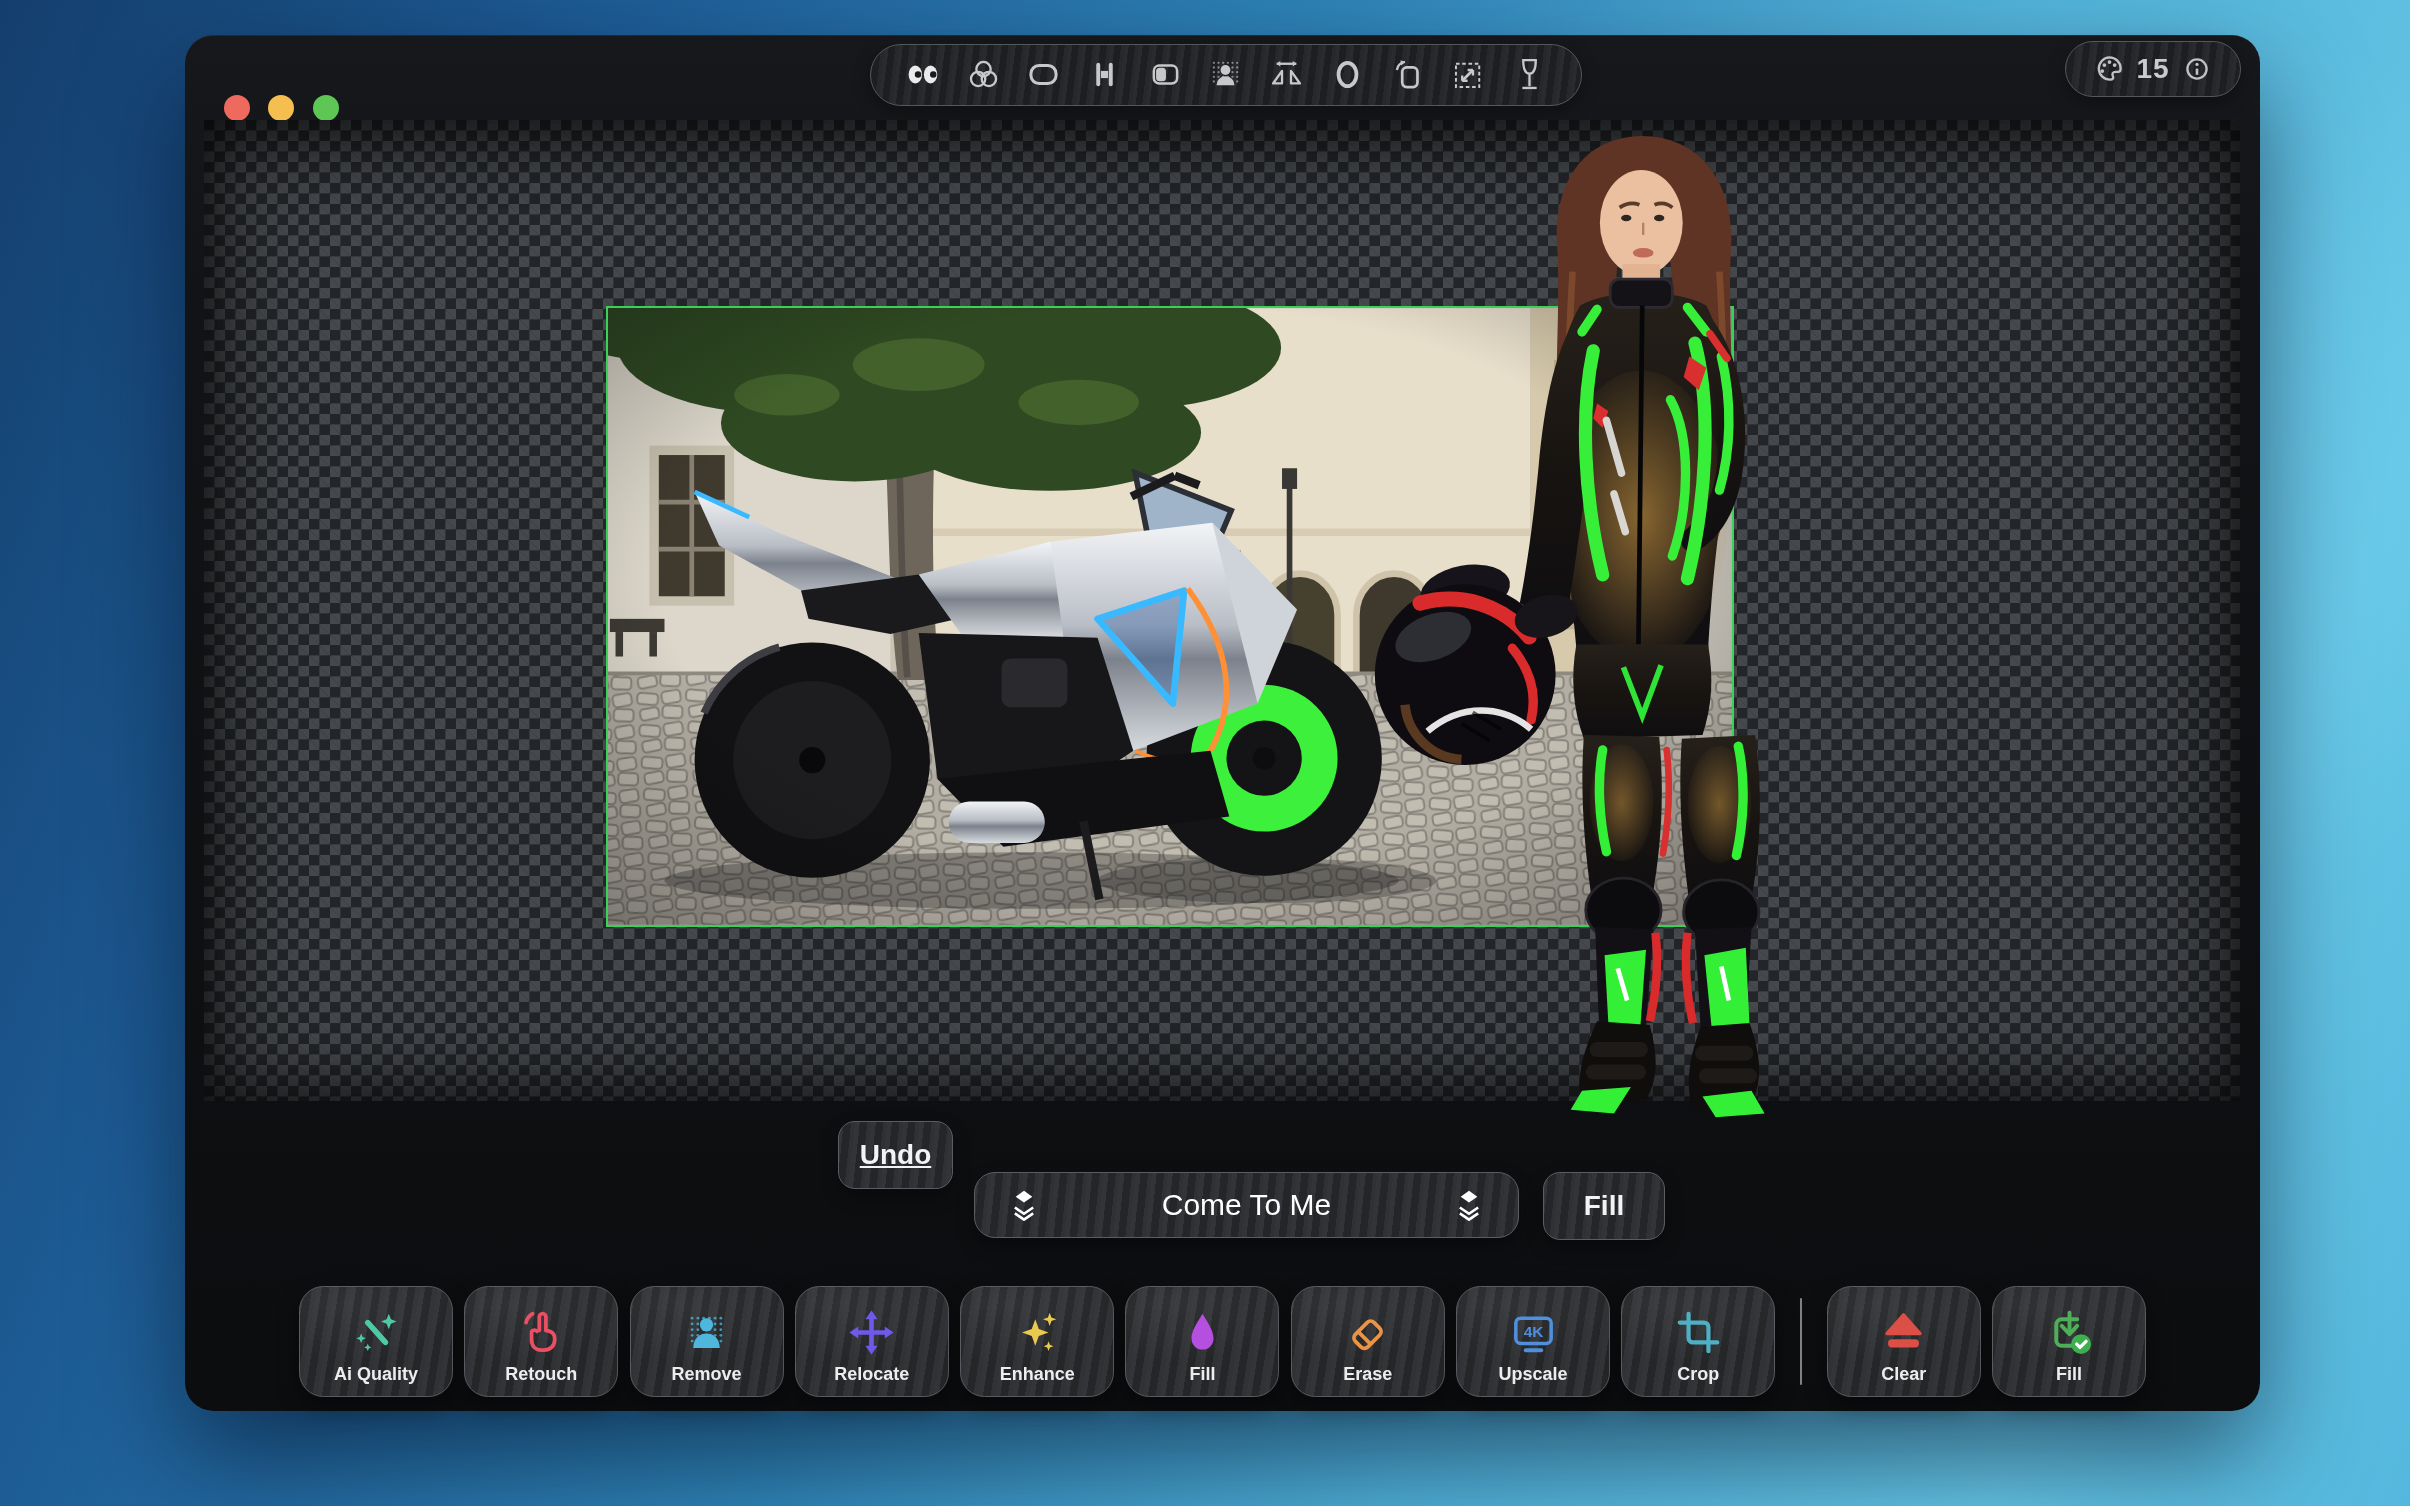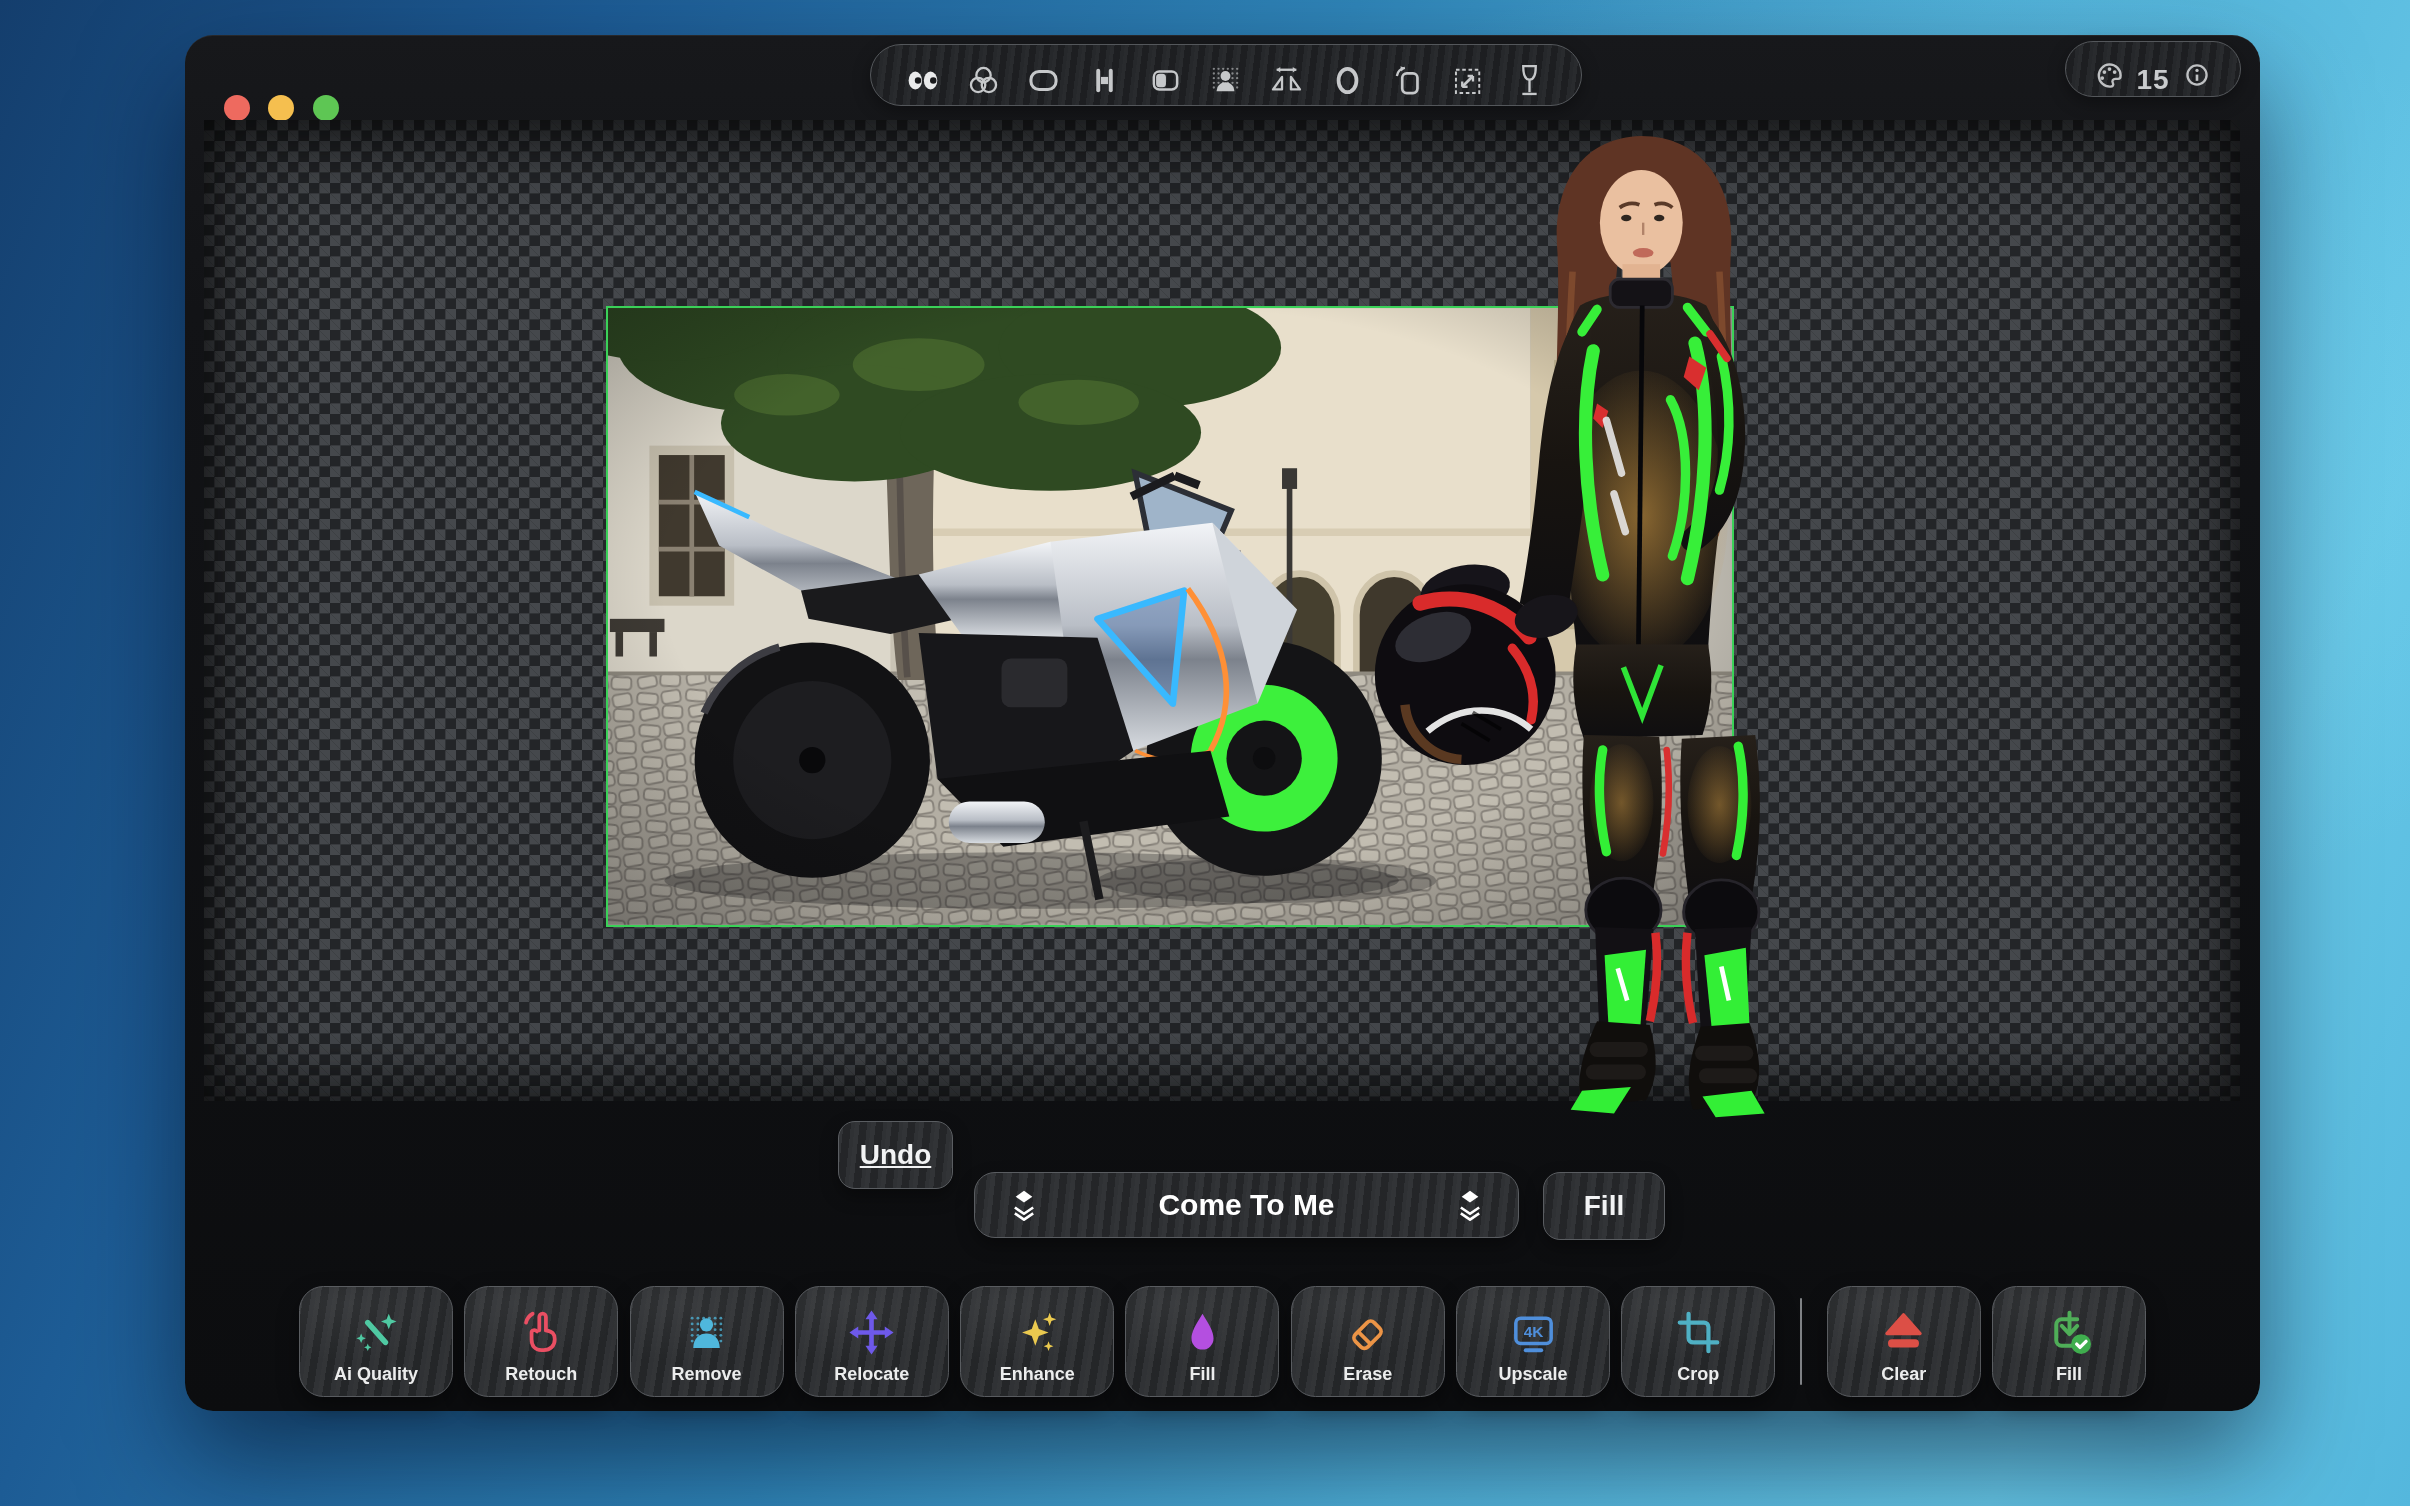--- a/index.html
+++ b/index.html
@@ -7,21 +7,21 @@
     font-family:"Liberation Sans","DejaVu Sans",sans-serif;
     background:
       radial-gradient(1318px 847px at 78% 30%, rgba(130,220,245,.45), transparent 60%),
       linear-gradient(112deg,#143e6d 0%,#1d5c95 20%,#2f85b8 45%,#4fb0d8 66%,#65c6e6 86%,#54b7dd 100%);}
   .window{position:absolute;left:185px;top:35px;width:2075px;height:1376px;border-radius:28px;
     background:linear-gradient(180deg,#17181b 0%,#121316 20%,#0c0d0f 100%);
     box-shadow:0 47px 104px rgba(2,10,30,.55), inset 0 0.9px 0 rgba(255,255,255,.07);}
   
   .tl{position:absolute;width:26px;height:26px;border-radius:50%;}
   
-  .pill{position:absolute;display:flex;align-items:flex-end;border-radius:38px;
+  .pill{position:absolute;display:flex;align-items:center;border-radius:38px;
     background:
       repeating-linear-gradient(97deg, rgba(255,255,255,.030) 0 3.8px, rgba(0,0,0,.16) 3.8px 10.4px, rgba(255,255,255,.018) 10.4px 14px),
       #222427;
     border:1.9px solid #54575b;box-shadow:0 5.6px 17px rgba(0,0,0,.35);}
   .top-toolbar{left:685px;top:8.5px;width:668px;height:60px;justify-content:space-around;padding:0 21px;}
   .tt-icon{width:49px;height:49px;display:flex;align-items:center;justify-content:center;color:#c6c8ca;}
   .credits{left:1880px;top:5.6px;width:176px;height:56px;justify-content:space-between;padding:0 22.6px;box-sizing:border-box;}
   .credits .count{color:#c9cbcd;font-size:28px;font-weight:700;letter-spacing:0.9px;}
   .credits .ic{width:41px;height:41px;display:flex;align-items:center;justify-content:center;color:#bfc1c3;}
   
@@ -37,21 +37,21 @@
   .woman{position:absolute;left:1167px;top:0.9px;width:518px;height:1000px;}
   
   .btn{position:absolute;display:flex;align-items:center;justify-content:center;border-radius:17px;cursor:pointer;
     background:
       repeating-linear-gradient(96deg, rgba(255,255,255,.035) 0 4.7px, rgba(0,0,0,.17) 4.7px 12.2px, rgba(255,255,255,.02) 12.2px 16px),
       #2b2d30;
     border:1.9px solid #5a5d61;color:#f2f3f4;font-size:28px;font-weight:700;box-shadow:0 7.5px 17px rgba(0,0,0,.35);}
   .undo-btn{left:653px;top:1086px;width:113px;height:66px;text-decoration:underline;}
   .text-btn{left:1358px;top:1137px;width:120px;height:66px;}
   .style-pill{left:789px;top:1137px;width:545px;height:66px;border-radius:21px;justify-content:space-between;padding:0 28px;box-sizing:border-box;}
-  .style-pill .label{font-size:30px;font-weight:700;color:#fff;}
+  .style-pill .label{font-size:30px;font-weight:400;color:#fff;}
   .layers-ic{width:41px;height:41px;color:#fff;display:flex;align-items:center;justify-content:center;}
   
   .tools{position:absolute;left:0;top:1250px;width:2075px;height:113px;display:flex;justify-content:center;align-items:center;gap:11.3px;}
   .tool{width:154px;height:111px;border-radius:24.5px;display:flex;flex-direction:column;align-items:center;justify-content:flex-end;padding-bottom:11.3px;box-sizing:border-box;cursor:pointer;
     background:
       radial-gradient(130% 90% at 30% 15%, rgba(255,255,255,.05), transparent 60%),
       repeating-linear-gradient(99deg, rgba(255,255,255,.033) 0 4.7px, rgba(0,0,0,.18) 4.7px 12.2px, rgba(255,255,255,.018) 12.2px 17px),
       #2c2e31;
     border:1.9px solid #595c60;box-shadow:0 9.4px 21px rgba(0,0,0,.4);}
   .tool .ic{height:58px;display:flex;align-items:center;justify-content:flex-start;}

